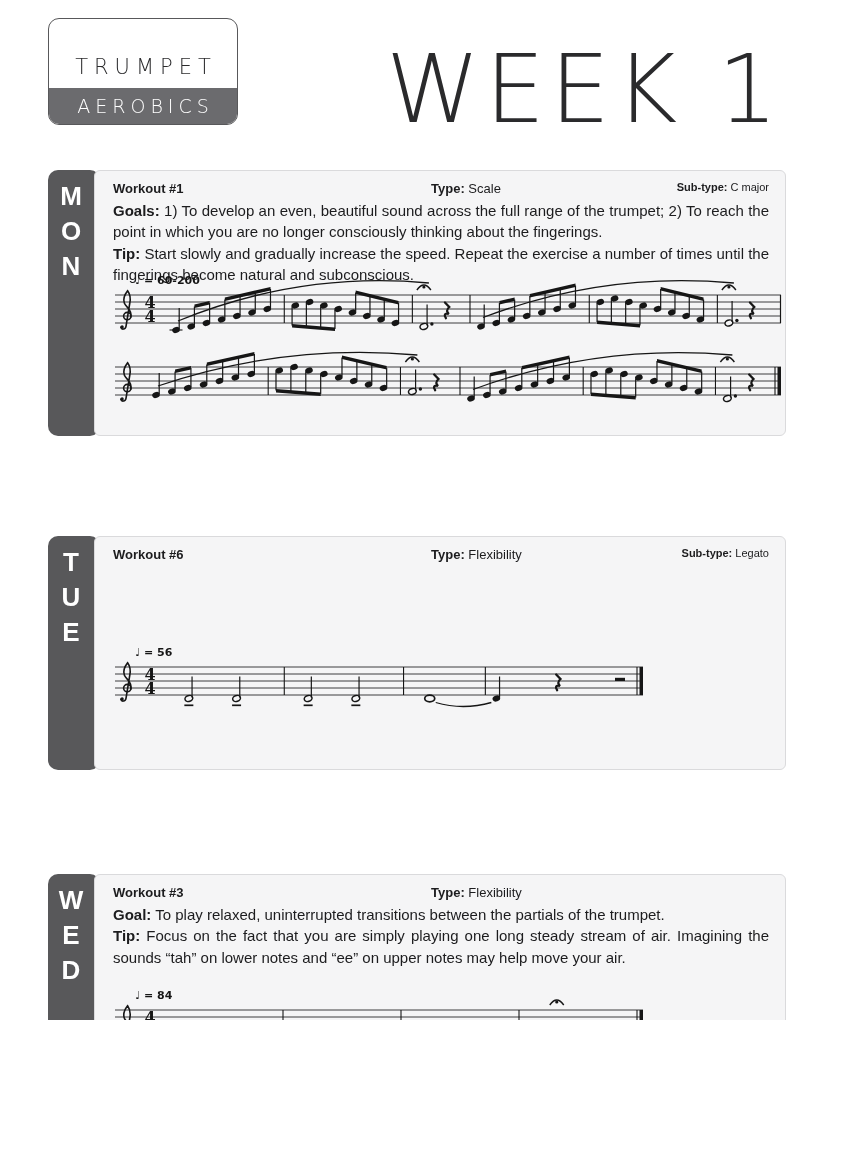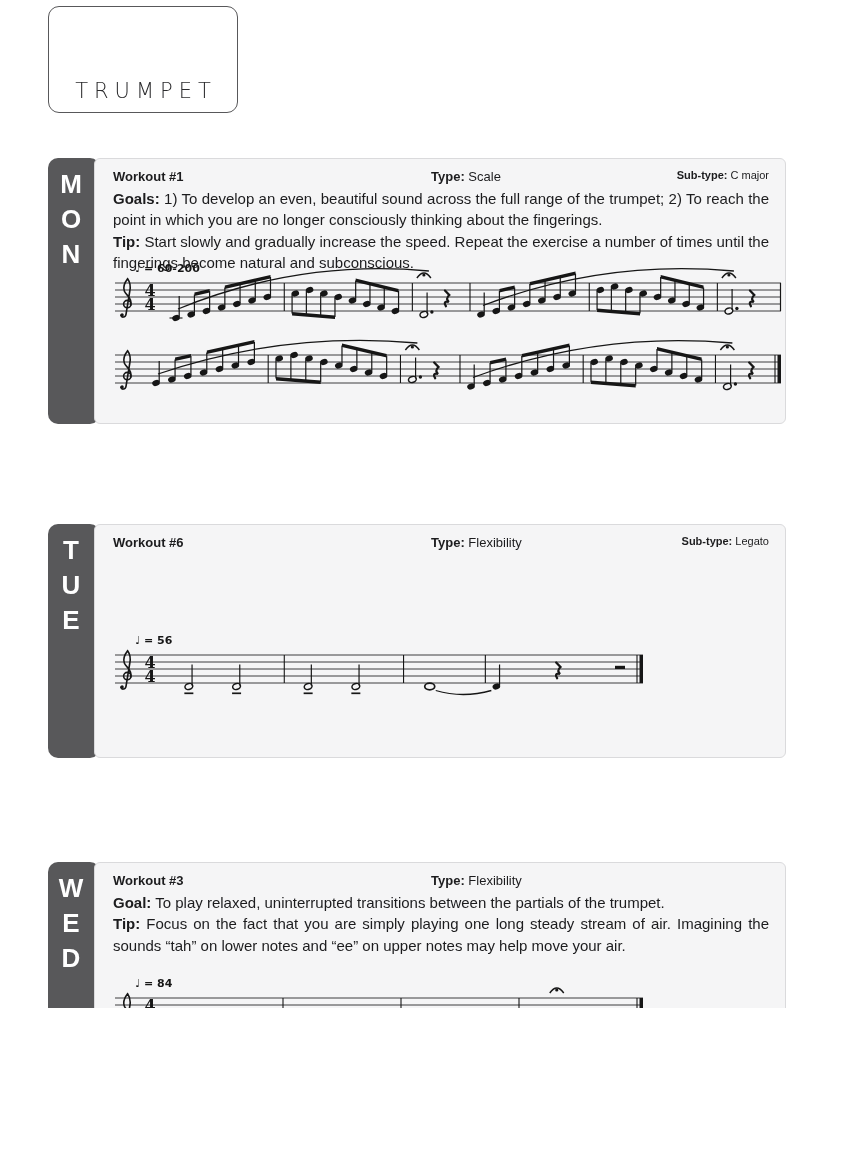--- a/index.html
+++ b/index.html
@@ -1,17 +1,17 @@
 <!DOCTYPE html>
 <html style="--tab: #58585a; --badge: #6b6b6e; --panel: #f5f5f6; --pborder: #dadadc;"><head>
 <meta charset="utf-8">
 <style>
   html,body{margin:0;padding:0;background:#fff;}
   .page{position:relative;width:864px;height:1008px;background:#fff;overflow:hidden;
-        font-family:"Liberation Sans",sans-serif;color:#1c1c1e;}
+        font-family:"Liberation Sans",sans-serif;color:#1c1c1e;margin-top:12px;}
   
   .badge{position:absolute;left:48px;top:6px;width:190px;height:107px;
          border:1.5px solid var(--tab,#58585a);border-radius:11px;overflow:hidden;
          background:#fff;display:flex;flex-direction:column;box-sizing:border-box;}
   .badge-top{flex:1;display:flex;align-items:flex-end;justify-content:center;padding-bottom:9px;
              font-family:"DejaVu Sans",sans-serif;font-weight:200;font-size:21px;
              letter-spacing:6px;color:#2b2b2d;text-indent:6px;}
   .badge-bottom{height:36px;background:var(--badge,#6b6b6e);color:#fff;display:flex;align-items:center;
              justify-content:center;font-family:"DejaVu Sans",sans-serif;font-weight:200;
              font-size:19px;letter-spacing:5px;text-indent:5px;}
@@ -34,21 +34,23 @@
   .music{position:absolute;}
   .pagenum{position:absolute;left:46px;top:1110px;font-family:"DejaVu Sans",sans-serif;
            font-weight:200;font-size:19px;color:#2a2a2c;}
 </style>
 </head>
 <body>
 
 <div class="page">
   <div class="badge">
     <div class="badge-top">TRUMPET</div>
+    <div class="badge-bottom">AEROBICS</div>
   </div>
+  <div class="week">WEEK 1</div>
   <div id="workouts">
   <section class="panel-wrap" style="top: 158px; height: 266px;">
     <div class="day-tab">
           <div>M</div>
           <div>O</div>
           <div>N</div>
         </div>
     <div class="panel">
       <span class="w-title">Workout #1</span>
       <span class="w-type"><b>Type:</b> <span> Scale</span></span>

